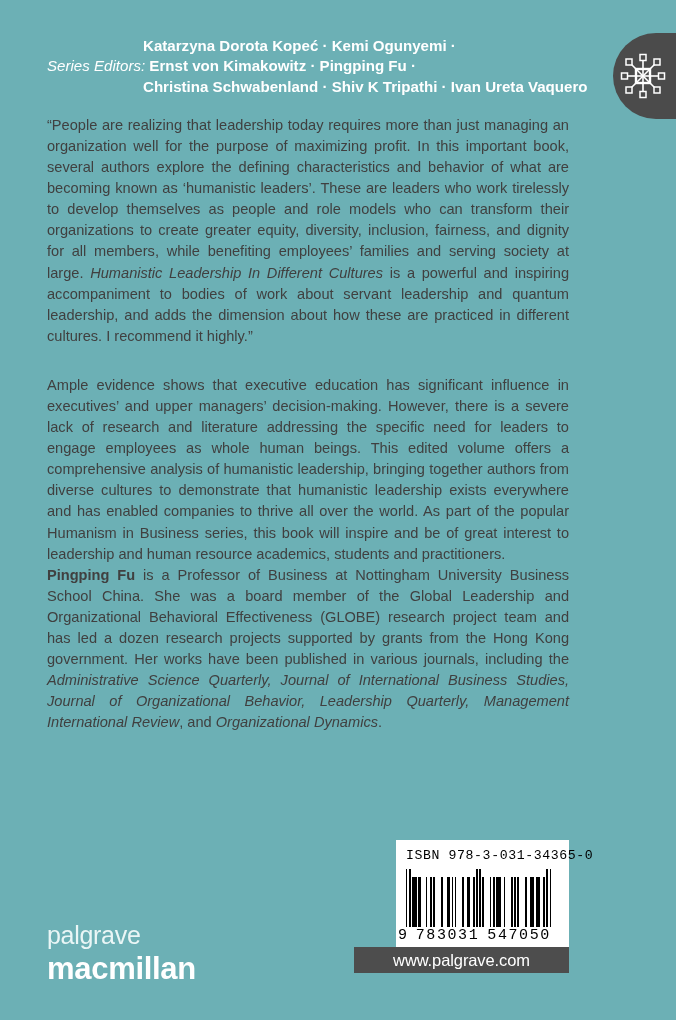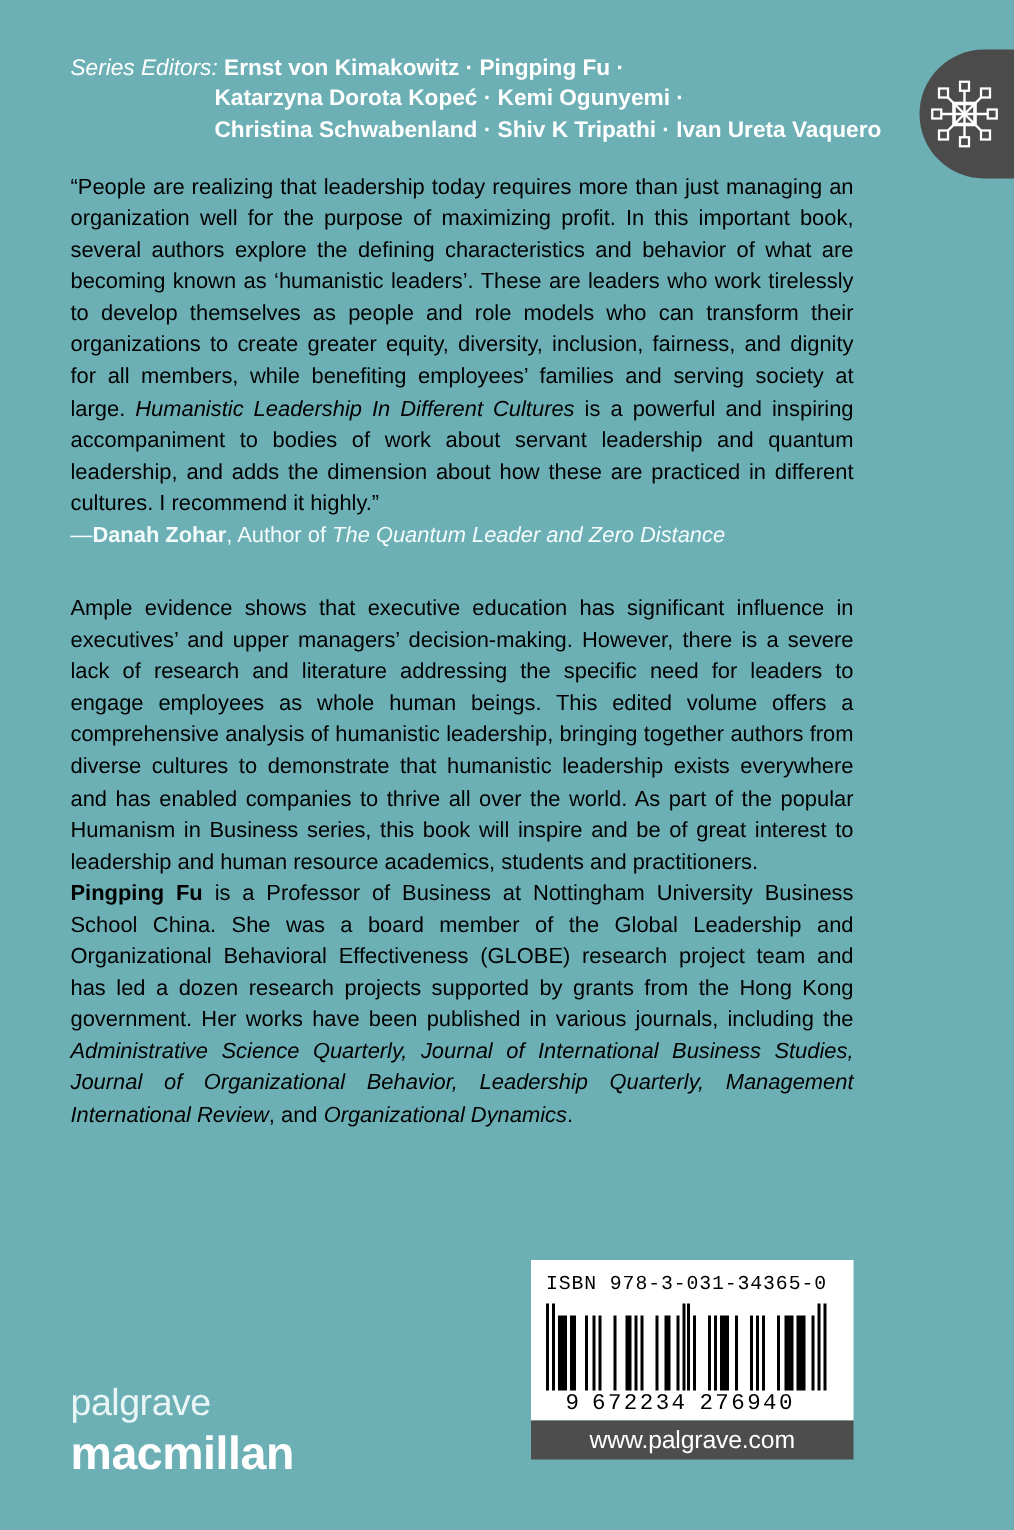--- a/index.html
+++ b/index.html
@@ -62,21 +62,21 @@
   }
   #editors-block .ed-line.indent { padding-left: 96px; }
   .ed-label {
     font-style: italic;
     font-weight: normal;
   }
   .ed-names { font-weight: bold; }
 
   
   .para {
-    color: #000000;
+    color: #404040;
     font-size: 14.6px;
     line-height: 21.1px;
     text-align: justify;
     text-justify: inter-word;
   }
   #quote-block { margin-top: 18px; }
   #attribution {
     color: #f4fbfb;
     font-size: 14.6px;
     line-height: 21.1px;
@@ -114,20 +114,21 @@
   
   #barcode-group {
     position: absolute;
     left: 354px;
     top: 840px;
     width: 215px;
   }
   #barcode-card {
     background: #ffffff;
     padding: 8px 18px 4px 10px;
+    margin-left: 42px;
   }
   #isbn-text {
     font-family: "Liberation Mono", "DejaVu Sans Mono", monospace;
     font-size: 13.2px;
     letter-spacing: 0.6px;
     color: #000000;
     text-align: center;
     line-height: 16px;
     white-space: nowrap;
   }
@@ -194,28 +195,27 @@
       <rect x="36" y="8" width="6" height="6"></rect>
       <rect x="8" y="36" width="6" height="6"></rect>
     </g>
   </svg>
 </div>
 
 <div id="content">
 
 
   <div id="editors-block">
+    <div class="ed-line indent"><span class="ed-names">Katarzyna Dorota Kopeć · Kemi Ogunyemi ·</span></div>
     <div class="ed-line"><span class="ed-label">Series Editors:</span> <span class="ed-names">Ernst von Kimakowitz · Pingping Fu ·</span></div>
-    <div class="ed-line indent"><span class="ed-names">Katarzyna Dorota Kopeć · Kemi Ogunyemi ·</span></div>
     <div class="ed-line indent"><span class="ed-names">Christina Schwabenland · Shiv K Tripathi · Ivan Ureta Vaquero</span></div>
   </div>
 
   <div id="quote-block" class="para"><span>“People are realizing that leadership today requires more than just managing an organization well for the purpose of maximizing profit. In this important book, several authors explore the defining characteristics and behavior of what are becoming known as ‘humanistic leaders’. These are leaders who work tirelessly to develop themselves as people and role models who can transform their organizations to create greater equity, diversity, inclusion, fairness, and dignity for all members, while benefiting employees’ families and serving society at large. </span><span class="it">Humanistic Leadership In Different Cultures</span><span> is a powerful and inspiring accompaniment to bodies of work about servant leadership and quantum leadership, and adds the dimension about how these are practiced in different cultures. I recommend it highly.”</span></div>
 
-  <div id="attribution"><span>—</span><span class="dash-name">Danah Zohar</span><span>, Author of </span><span class="it">The Quantum Leader and Zero Distance</span></div>
 
   <div id="blurb-block" class="para">Ample evidence shows that executive education has significant influence in executives’ and upper managers’ decision-making.  However, there is a severe lack of research and literature addressing the specific need for leaders to engage employees as whole human beings. This edited volume offers a comprehensive analysis of humanistic leadership, bringing together authors from diverse cultures to demonstrate that humanistic leadership exists everywhere and has enabled companies to thrive all over the world. As part of the popular Humanism in Business series, this book will inspire and be of great interest to leadership and human resource academics, students and practitioners.</div>
 
   <div id="bio-block" class="para"><span class="bio-name">Pingping Fu</span><span> is a Professor of Business at Nottingham University Business School China. She was a board member of the Global Leadership and Organizational Behavioral Effectiveness (GLOBE) research project team and has led a dozen research projects supported by grants from the Hong Kong government. Her works have been published in various journals, including the </span><span class="it">Administrative Science Quarterly, Journal of International Business Studies, Journal of Organizational Behavior, Leadership Quarterly, Management International Review</span><span>, and </span><span class="it">Organizational Dynamics</span><span>.</span></div>
 
 </div>
 
 <div id="palgrave-logo">
   <div id="logo-palgrave">palgrave</div>
   <div id="logo-macmillan">macmillan</div>
@@ -280,18 +280,18 @@
         <div class="bar short" style="width: 6px;"></div>
         <div class="gap" style="width: 4px;"></div>
         <div class="bar short" style="width: 2px;"></div>
         <div class="gap" style="width: 2px;"></div>
         <div class="bar" style="width: 2px;"></div>
         <div class="gap" style="width: 2px;"></div>
         <div class="bar" style="width: 2px;"></div>
       </div>
     <div id="barcode-digits">
       <span class="dgroup dlead">9</span>
-      <span class="dgroup">672234</span>
-      <span class="dgroup dmid">276940</span>
+      <span class="dgroup">783031</span>
+      <span class="dgroup dmid">547050</span>
     </div>
   </div>
   <div id="web-bar">www.palgrave.com</div>
 </div>
 
 </body></html>

